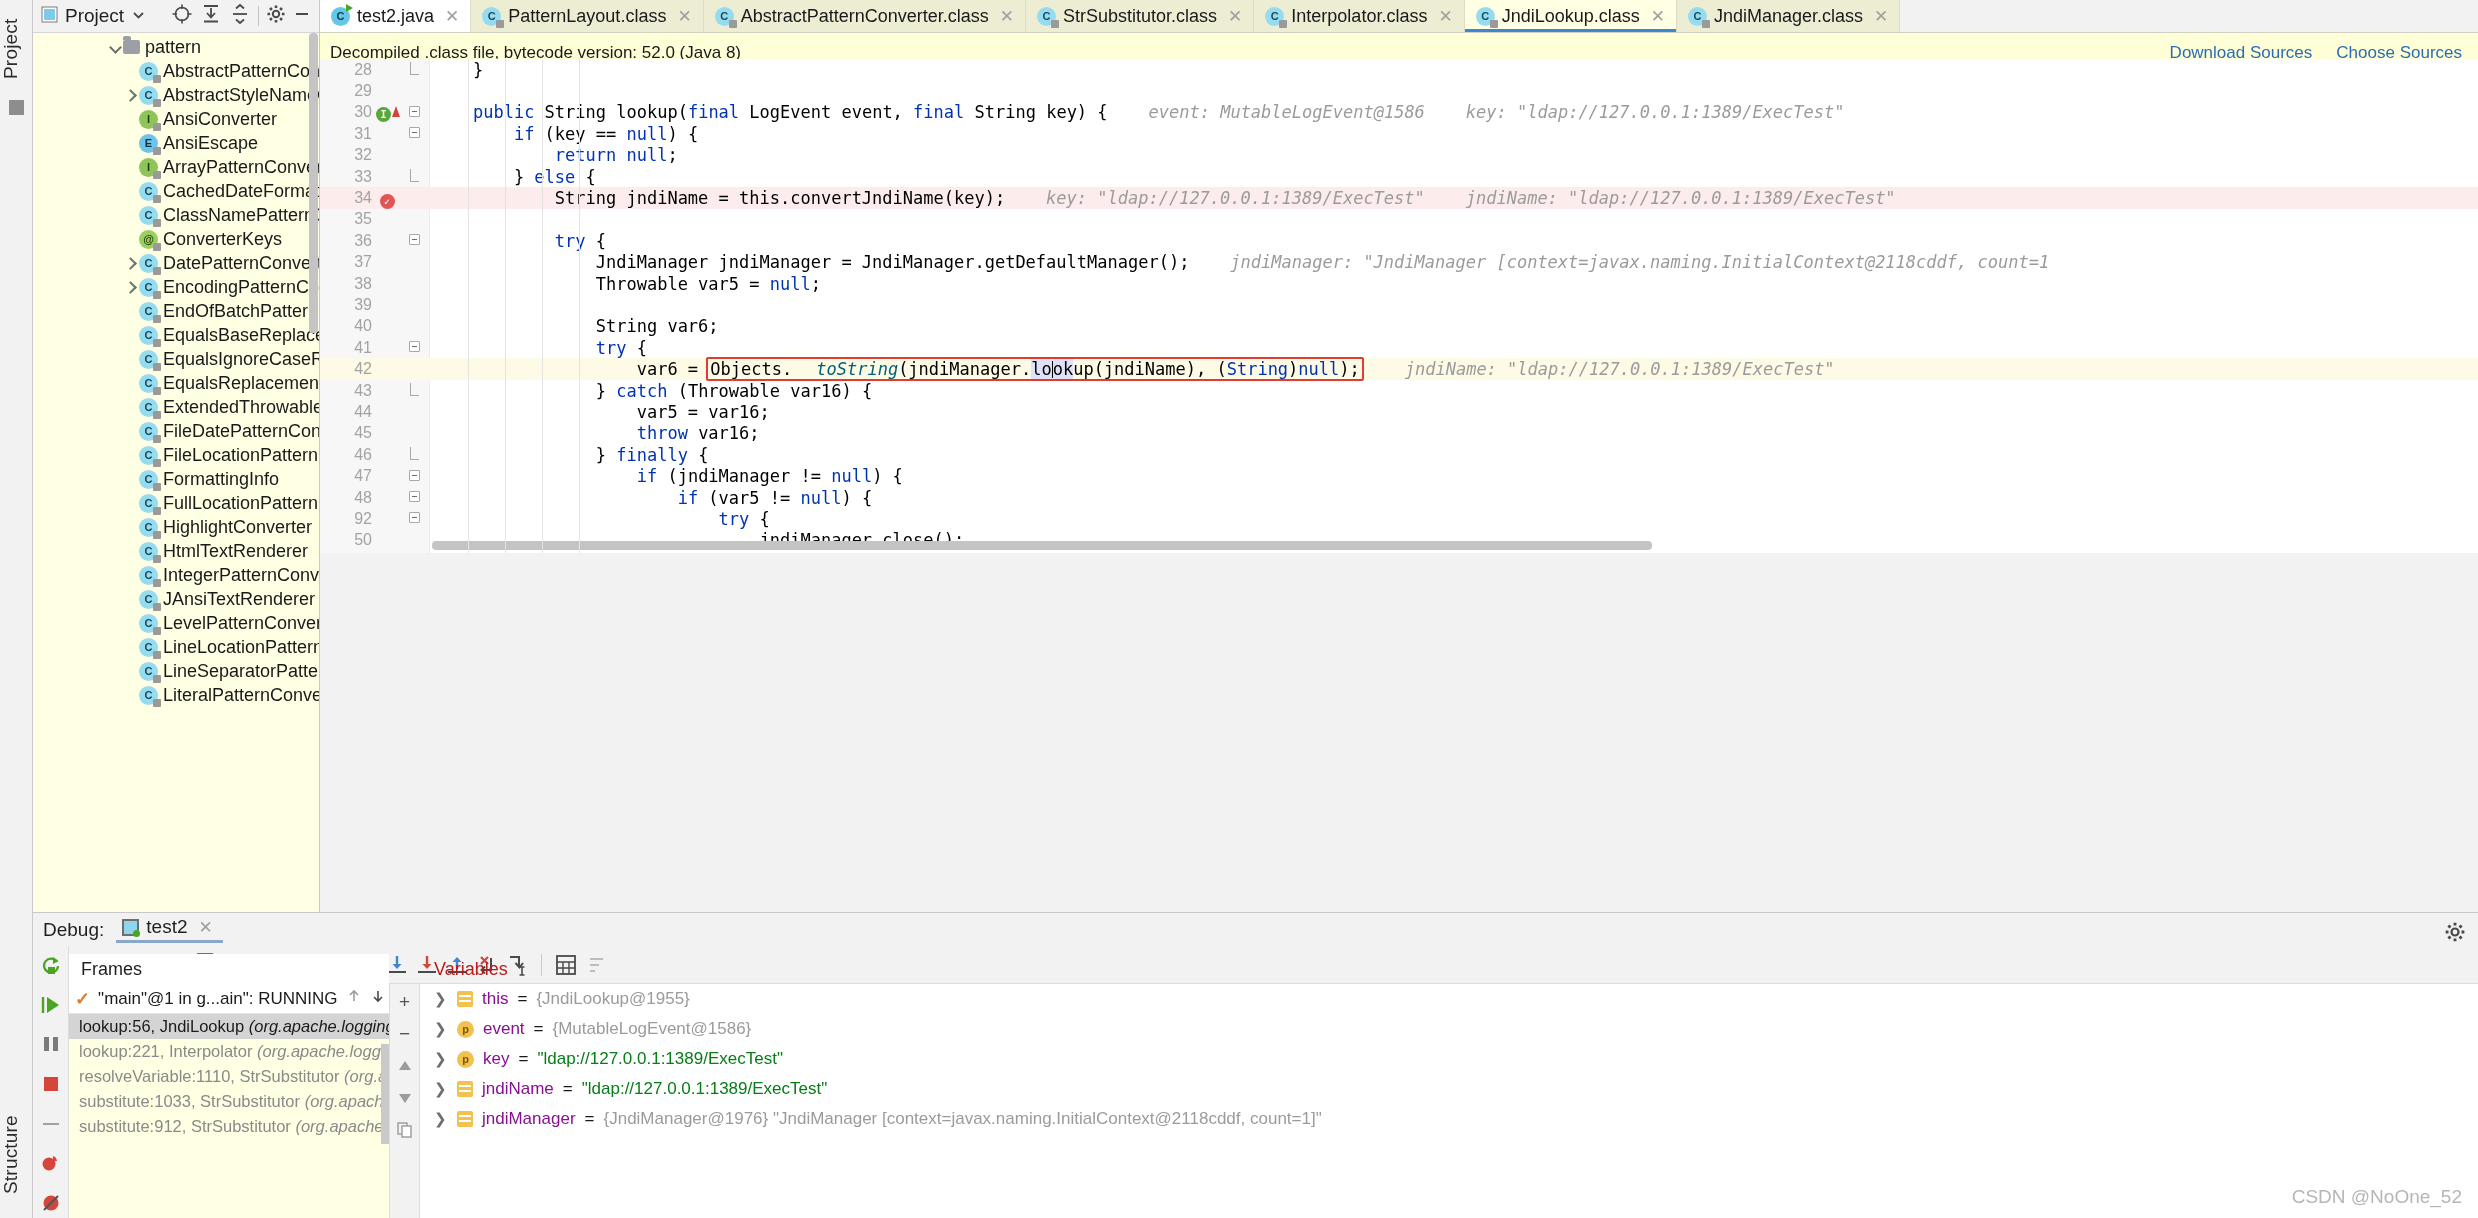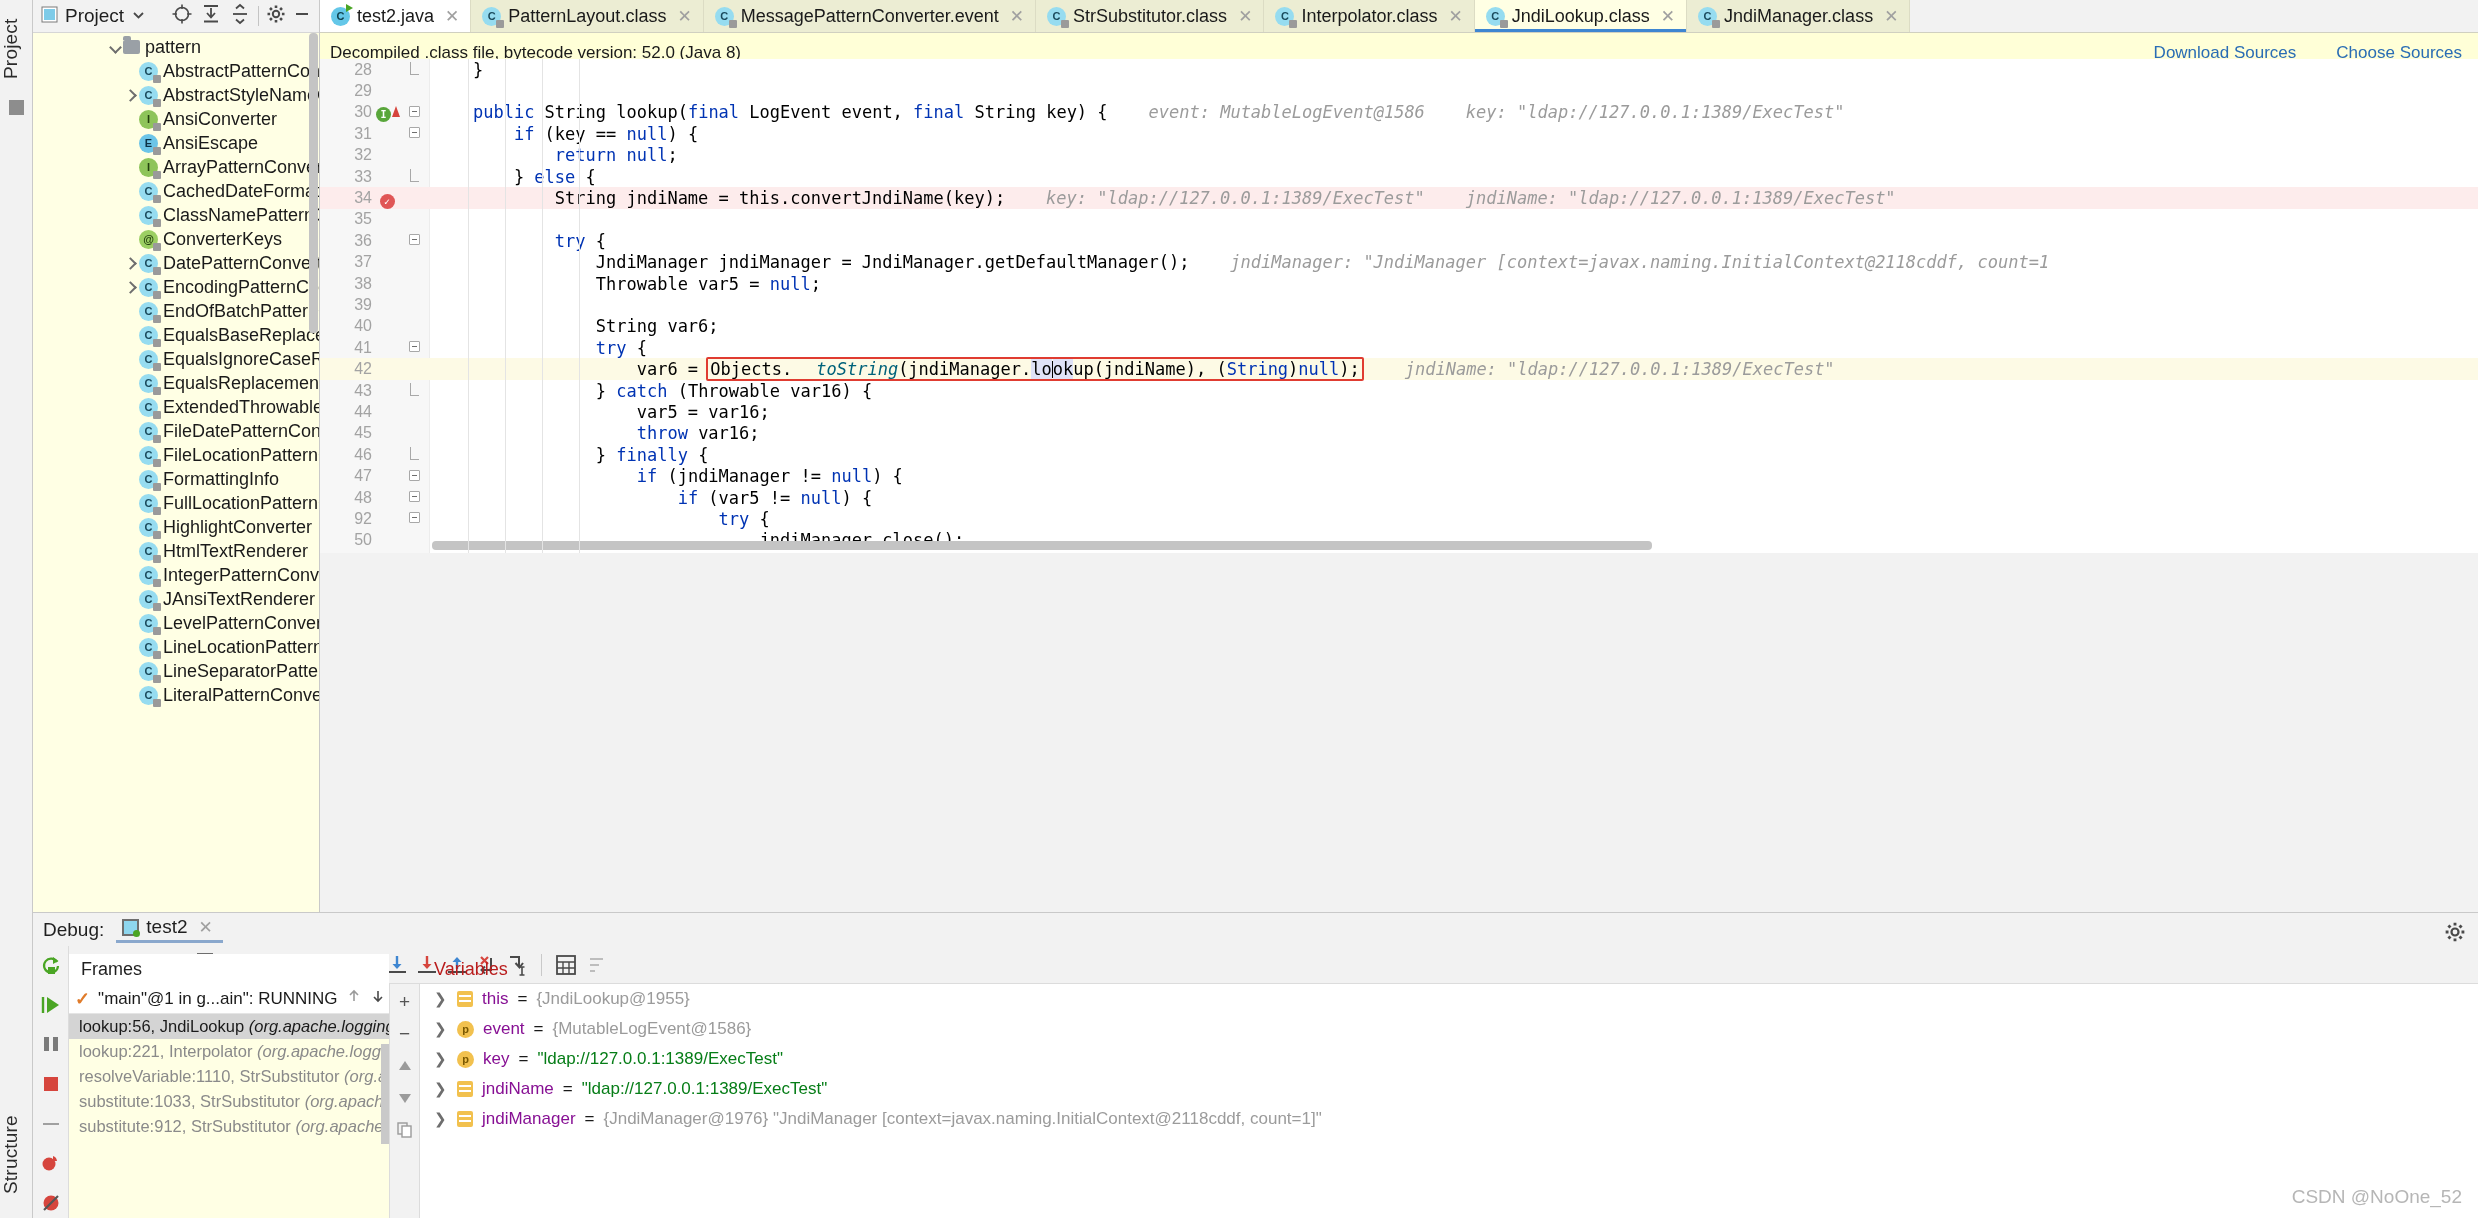--- a/index.html
+++ b/index.html
@@ -116,21 +116,21 @@
     border-left: 7px solid #4aa524; border-top: 4px solid transparent; border-bottom: 4px solid transparent;
   }
 
   
   .notif {
     position: absolute; left: 320px; top: 33px; right: 0; height: 40px;
     background: #ffffd7; border-bottom: 1px solid #e3e3bb;
     display: flex; align-items: center; padding: 0 10px;
     font-size: 17px; color: #1a1a1a; justify-content: space-between;
   }
-  .notif-links { display: flex; gap: 40px; align-items: center; padding-right: 6px;}
+  .notif-links { display: flex; gap: 24px; align-items: center; padding-right: 6px;}
   .notif-link { color: #2a6db5; font-size: 17px; }
 
   
   .reader-mode {
     position: absolute; right: 10px; top: 58px; font-size: 16px; color: #999;
   }
 
   
   .editor {
     position: absolute; left: 320px; top: 59px; right: 0; height: 494px;
@@ -637,21 +637,21 @@
           <span class="jicon c">C<span class="lock"></span></span>
         </span>
         <span>PatternLayout.class</span>
         <span class="tab-close">✕</span>
       </div>
       <div class="tab">
         <span class="jicon-wrap">
           <span class="shadow"></span>
           <span class="jicon c">C<span class="lock"></span></span>
         </span>
-        <span>MessagePatternConverter.event</span>
+        <span>AbstractPatternConverter.class</span>
         <span class="tab-close">✕</span>
       </div>
       <div class="tab">
         <span class="jicon-wrap">
           <span class="shadow"></span>
           <span class="jicon c">C<span class="lock"></span></span>
         </span>
         <span>StrSubstitutor.class</span>
         <span class="tab-close">✕</span>
       </div>

